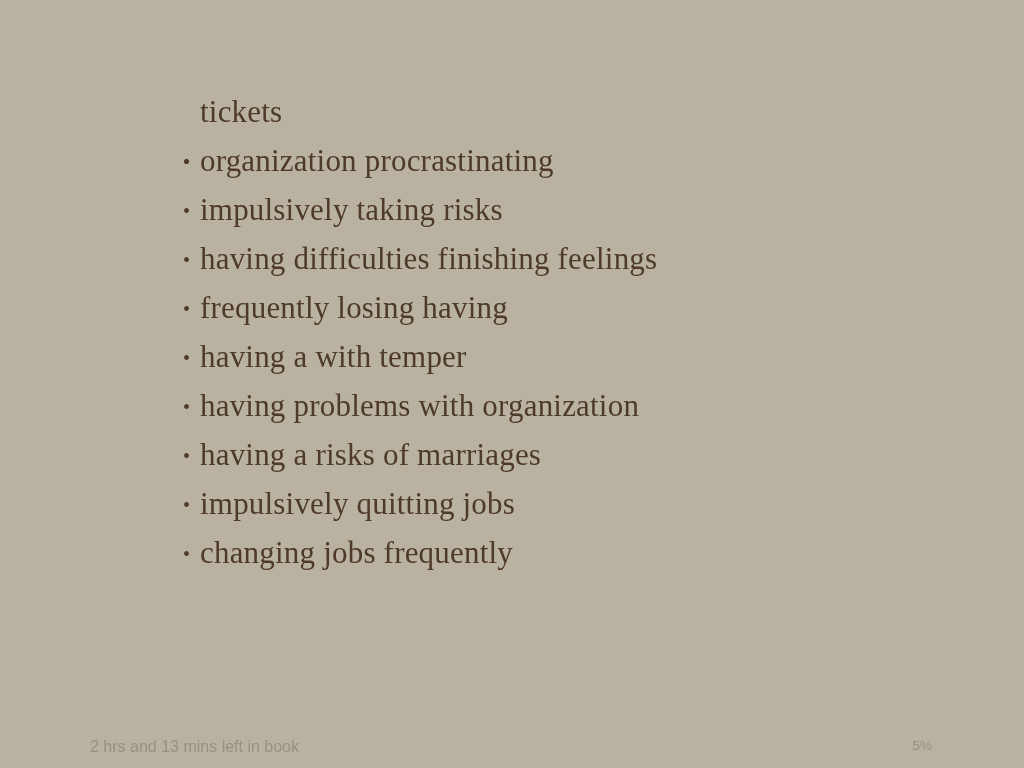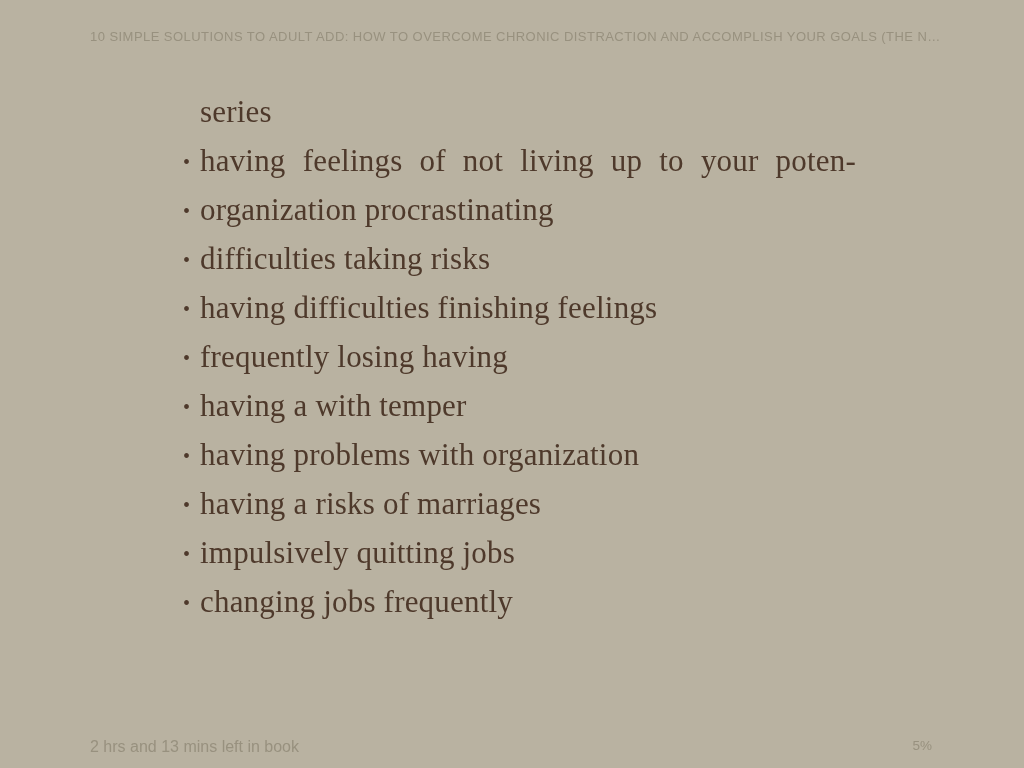--- a/index.html
+++ b/index.html
@@ -71,41 +71,39 @@
     font-family: "Liberation Sans", sans-serif;
     font-size: 13.5px;
     color: var(--muted);
   }
 </style>
 </head>
 <body>
 
 <div class="screen">
 
-  <div class="book-header">10 SIMPLE SOLUTIONS TO ADULT ADD: HOW TO OVERCOME CHRONIC DISTRACTION AND ACCOMPLISH YOUR GOALS (THE N…</div>
 
   <div class="content">
 
     <div class="para">
-      <span class="ln">series</span>
+      <span class="ln">tickets</span>
     </div>
 
     <div class="para">
       <span class="bullet">•</span>
-      <span class="ln justify">having feelings of not living up to your poten-</span>
     </div>
 
     <div class="para">
       <span class="bullet">•</span>
       <span class="ln">organization procrastinating</span>
     </div>
 
     <div class="para">
       <span class="bullet">•</span>
-      <span class="ln">difficulties taking risks</span>
+      <span class="ln">impulsively taking risks</span>
     </div>
 
     <div class="para">
       <span class="bullet">•</span>
       <span class="ln">having difficulties finishing feelings</span>
     </div>
 
     <div class="para">
       <span class="bullet">•</span>
       <span class="ln">frequently losing having</span>

